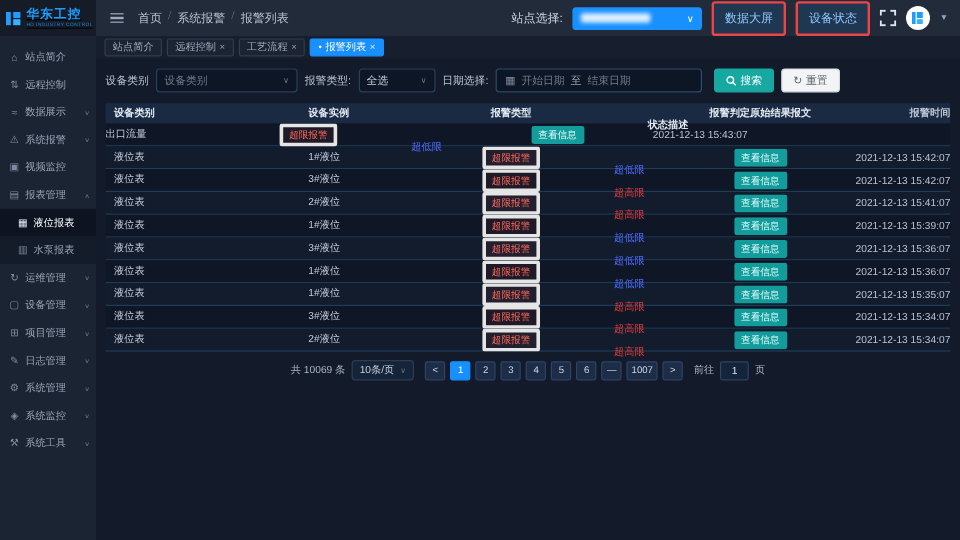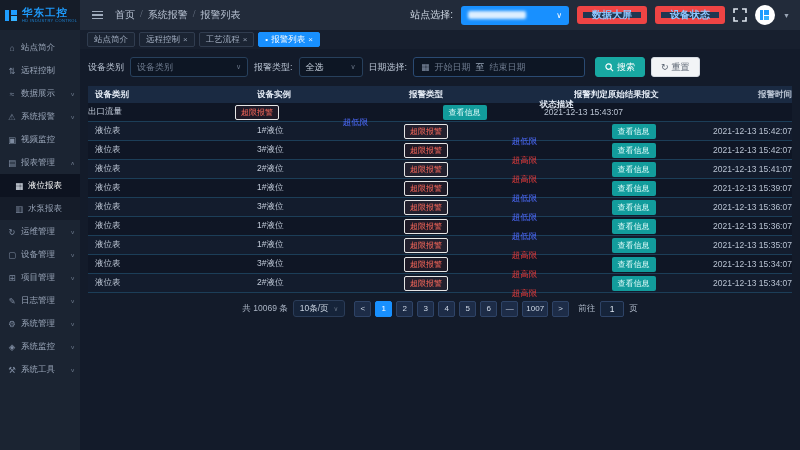--- a/index.html
+++ b/index.html
@@ -7,33 +7,33 @@
   body { font-family:"Liberation Sans","DejaVu Sans",sans-serif; background:#0d1320; }
   .screen { position:relative; width:800px; height:450px; background:#131b2a; overflow:hidden; }
 
   
   .header { position:absolute; top:0; left:0; width:800px; height:30px; background:#222b3a; display:flex; align-items:center; z-index:5; }
   .logo-area { width:80px; height:30px; background:#151c28; display:flex; align-items:center; gap:4px; padding-left:5px; flex:none; }
   .logo-mark { width:13px; height:13px; position:relative; flex:none; }
   .logo-mark .bar-l { position:absolute; left:0; top:1px; width:4px; height:11px; background:#1e9dff; }
   .logo-mark .blk-t { position:absolute; left:6px; top:1px; width:6px; height:5px; background:#1e9dff; }
   .logo-mark .blk-b { position:absolute; left:6px; top:7px; width:6px; height:5px; background:#36b2ff; }
-  .logo-txt { display:flex; flex-direction:column; line-height:1; }
+  .logo-txt { display:flex; flex-direction:column; line-height:1;text-decoration:underline; }
   .logo-title { color:#1e9dff; font-size:10.5px; font-weight:bold; letter-spacing:1px; white-space:nowrap; }
   .logo-sub { color:#1e9dff; font-size:4px; opacity:.8; letter-spacing:.4px; margin-top:1px; white-space:nowrap; }
   .hamburger { margin-left:12px; display:flex; flex-direction:column; gap:2px; cursor:pointer; }
   .hamburger i { display:block; width:11px; height:1.5px; background:#9fabbc; }
   .breadcrumb { display:flex; align-items:flex-start; gap:5px; margin-left:12px; font-size:10px; color:#b7c1d1;font-family:Liberation Serif, serif; }
   .crumb-sep { color:#6c7788; }
   .header-right { margin-left:auto; display:flex; align-items:center; gap:8px; padding-right:10px; }
   .site-label { font-size:10px; color:#cfd8e3;margin-left:29px; }
   .site-select { width:108px; height:19px; background:#1890ff; border-radius:3px; display:flex; align-items:center; padding:0 7px; cursor:pointer; }
   .redacted { width:58px; height:8px; background:rgba(255,255,255,.85); border-radius:2px; filter:blur(1.6px); }
   .site-select .chev { margin-left:auto; color:#fff; font-size:8px; }
-  .hdr-btn { height:18px; padding:0 9px; border:6px solid #ef4444; border-radius:3px; background:rgba(24,144,255,.12); color:#8fc7ff; font-size:10px; display:flex; align-items:center; cursor:pointer; white-space:nowrap;font-weight:bold; }
+  .hdr-btn { height:29px; padding:0 9px; border:2px solid #ef4444; border-radius:3px; background:rgba(24,144,255,.12); color:#8fc7ff; font-size:10px; display:flex; align-items:center; cursor:pointer; white-space:nowrap; }
   .fs-icon { width:14px; height:14px; cursor:pointer; }
   .avatar { width:20px; height:20px; border-radius:50%; background:#fff; position:relative; cursor:pointer; flex:none; }
   .avatar .bar-l { position:absolute; left:5px; top:5px; width:3px; height:10px; background:#1e9dff; }
   .avatar .blk-t { position:absolute; left:9px; top:5px; width:5px; height:4.5px; background:#1e9dff; }
   .avatar .blk-b { position:absolute; left:9px; top:10.5px; width:5px; height:4.5px; background:#36b2ff; }
   .avatar-caret { color:#9aa5b5; font-size:7px; cursor:pointer; }
 
   
   .sidebar { position:absolute; top:30px; left:0; width:80px; bottom:0; background:#1b2432; padding-top:6px; overflow:hidden; }
   .side-item { height:23px; display:flex; align-items:center; gap:4px; padding:0 5px 0 7px; font-size:8.5px; color:#98a4b7; cursor:pointer; white-space:nowrap; }
@@ -70,24 +70,24 @@
 
   
   .thead { display:flex; align-items:center; height:17px; background:#1a2a42; font-size:8.5px; font-weight:bold; color:#e3eaf4; }
   .trow { display:flex; align-items:center; height:19px; border-bottom:1px solid #1c3e58; font-size:8.5px; color:#c2cbd9; background:#0f1625; }
   .trow:nth-child(even) { background:#131c2d; }
   .td,.th { overflow:hidden; white-space:nowrap; }
   .c1 { width:24%; padding-left:7px; }
   .c2 { width:17%; }
   .c3 { width:14%; text-align:center; }
   .c4 { width:14%; text-align:right;margin-top:21px; }
-  .c5 { width:17%; text-align:left; }
+  .c5 { width:17%; text-align:center; }
   .c6 { width:14%; text-align:right; color:#b9c3d2; }
   .center { display:flex; align-items:center; justify-content:center; }
-  .badge { display:inline-block; padding:1px 5px; border:1px solid #e5e5e5; color:#ff6a5c; border-radius:2px; font-size:8px; background:rgba(240,84,74,.07);font-family:Liberation Serif, serif; }
+  .badge { display:inline-block; padding:1px 5px; border:3px solid #e5e5e5; color:#ff6a5c; border-radius:2px; font-size:8px; background:rgba(240,84,74,.07);font-family:Liberation Serif, serif; }
   .status { font-size:8.5px; }
   .status.blue { color:#4d6bff; }
   .status.red { color:#e03a3a; }
   .view-btn { display:inline-block; padding:2px 6px; background:#129c9c; color:#e8fffd; border-radius:2px; font-size:8px; cursor:pointer; }
 
   
   .pagination { display:flex; align-items:center; justify-content:center; gap:5px; margin-top:7px; font-size:8.5px; color:#aab4c4; }
   .psize { height:17px; background:#16243a; border:1px solid #2a3c58; border-radius:3px; display:flex; align-items:center; gap:5px; padding:0 6px; color:#c6d0dd; cursor:pointer; }
   .psize .chev { font-size:6.5px; color:#667284; }
   .pager { display:flex; align-items:center; gap:4px; margin:0 4px; }

